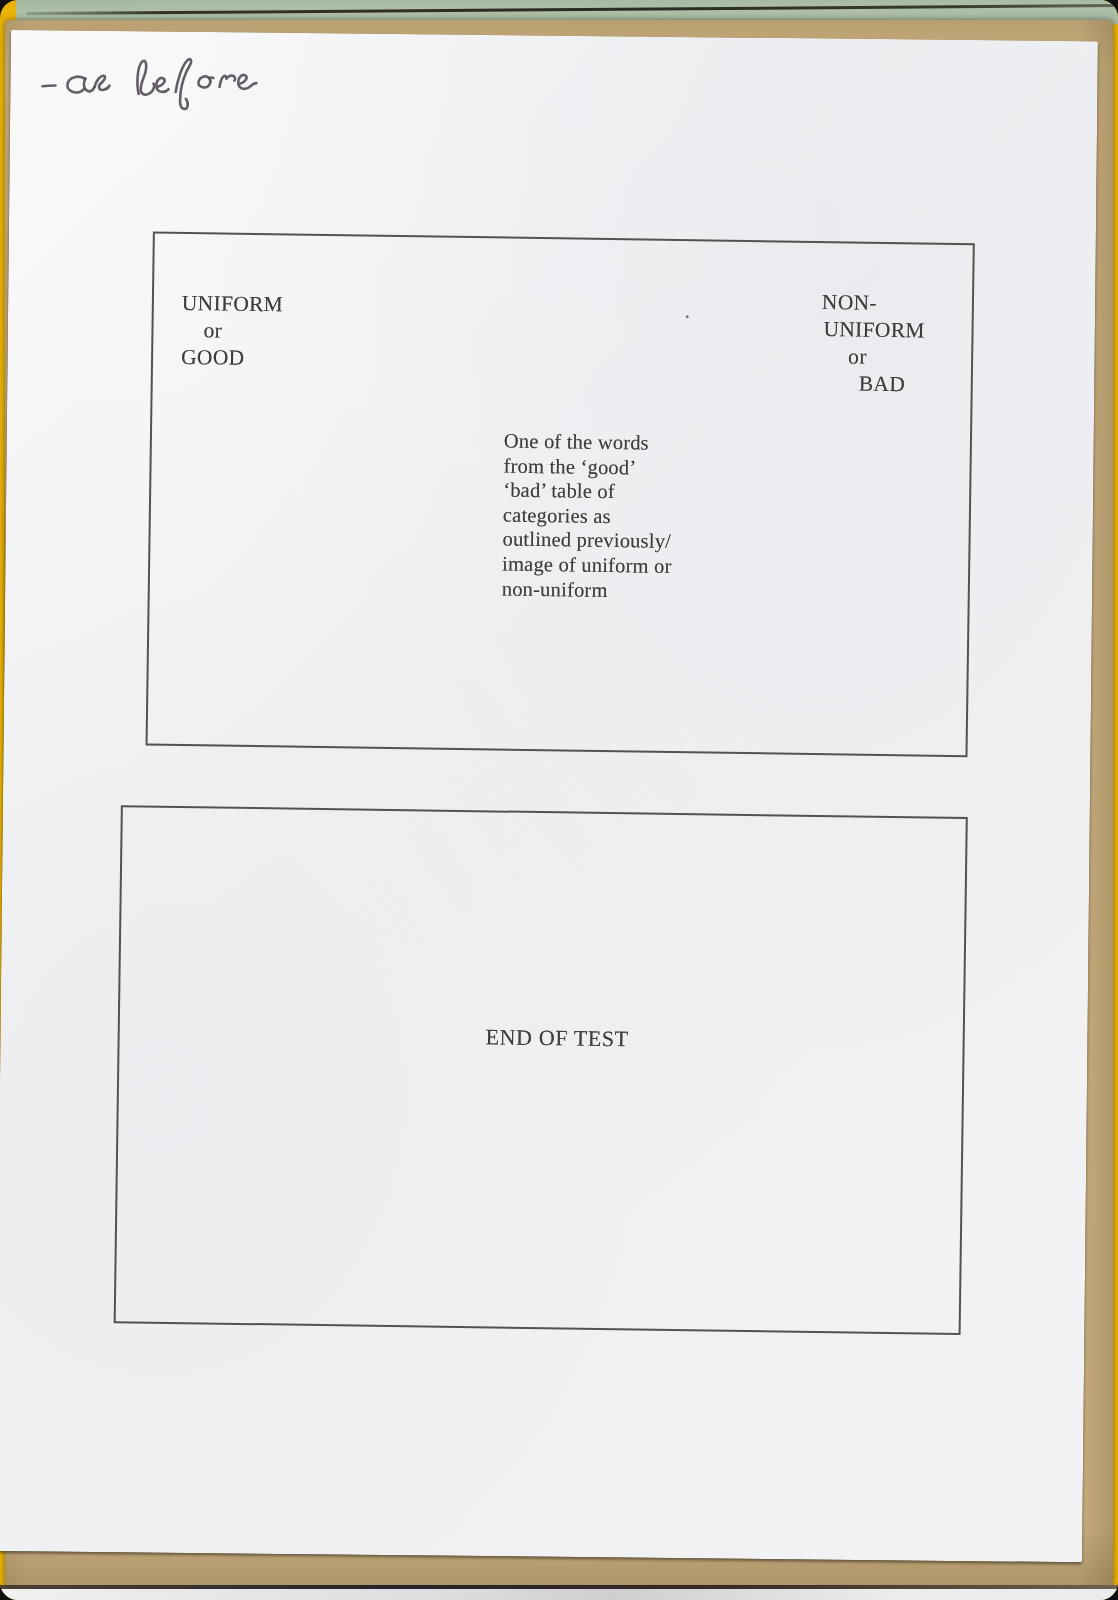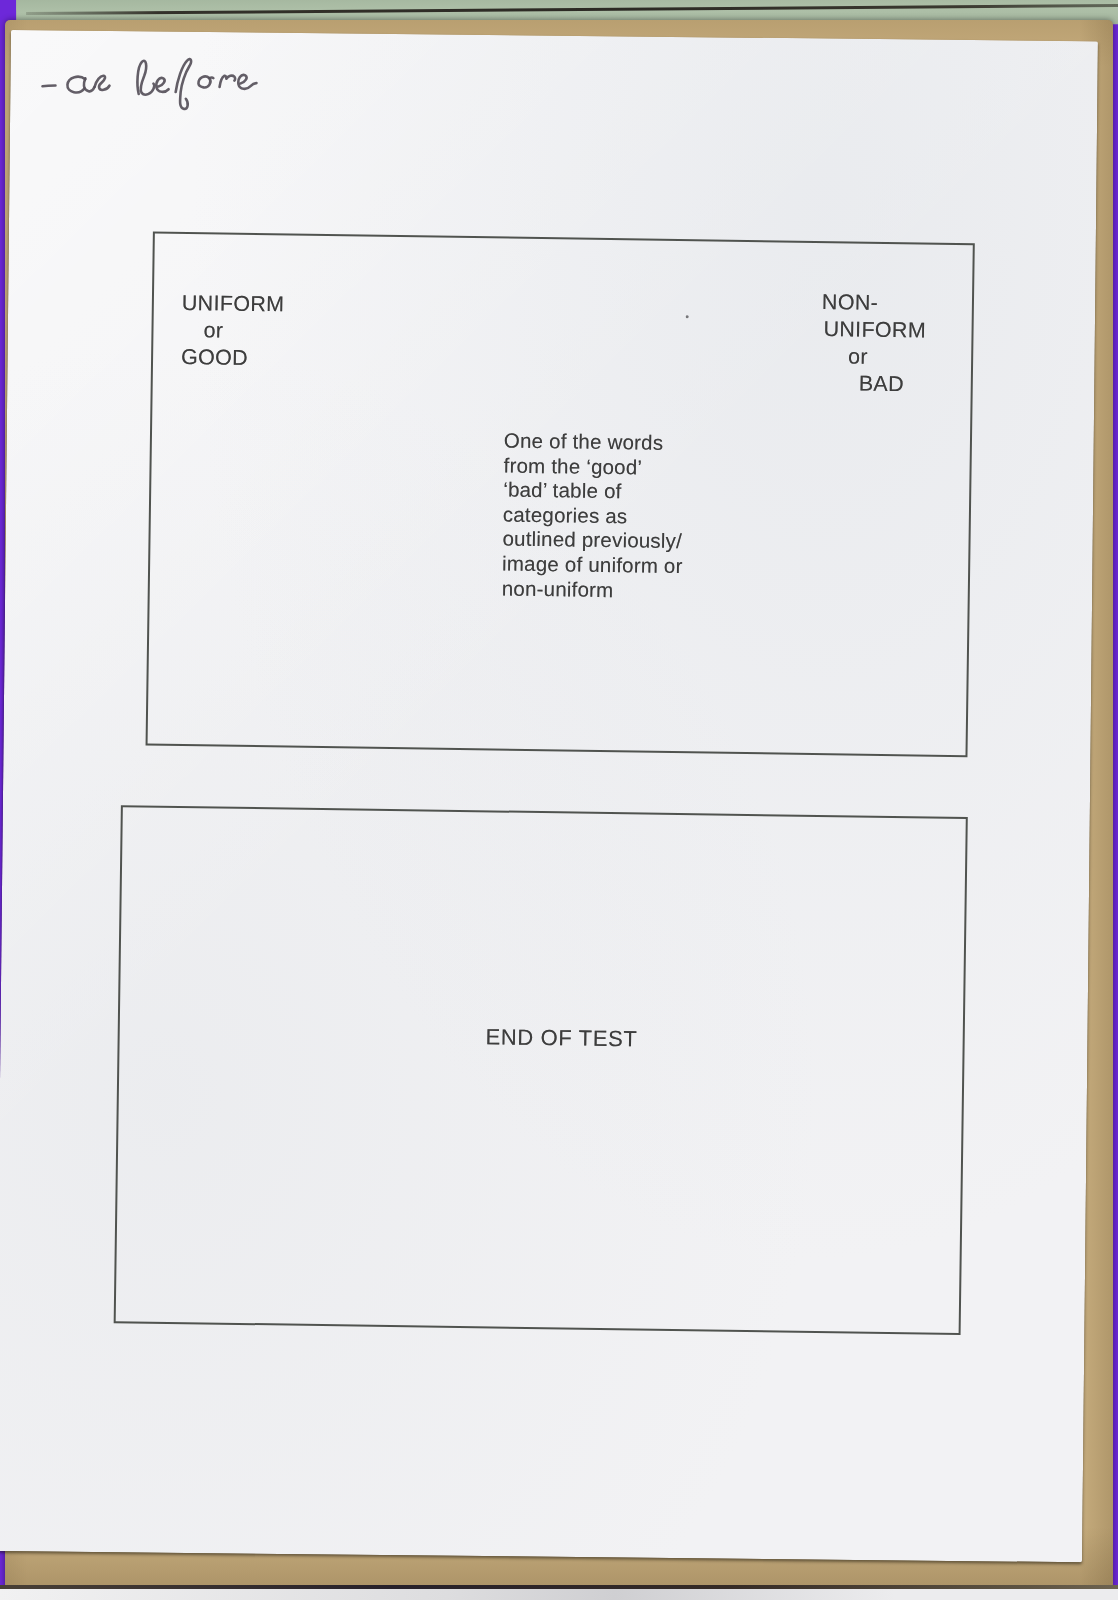--- a/index.html
+++ b/index.html
@@ -1,19 +1,20 @@
 <!DOCTYPE html>
 <html><head>
 <meta charset="utf-8">
 <style>
   html,body{margin:0;padding:0;background:#101010;}
   .stage{
     position:relative;width:1118px;height:1600px;overflow:hidden;
-    background:#6d28d9;
-    font-family:Liberation Sans, sans-serif;
+    background:#eab308;
+    font-family:Liberation Serif, serif;
+    border-radius:18px;
   }
   
   .green-sheet{
     position:absolute;left:16px;top:-8px;width:1108px;height:38px;
     background:linear-gradient(180deg,#9fb29a,#aec0a8 55%,#a6b8a0);
     transform:rotate(-0.3deg);transform-origin:top left;
   }
   .scratch-line{
     position:absolute;left:10px;right:0;top:19px;height:3px;
     background:linear-gradient(90deg,rgba(40,38,30,.2),#33312a 12%,#2c2a24 55%,#3a382f 85%,rgba(40,38,30,.55));

